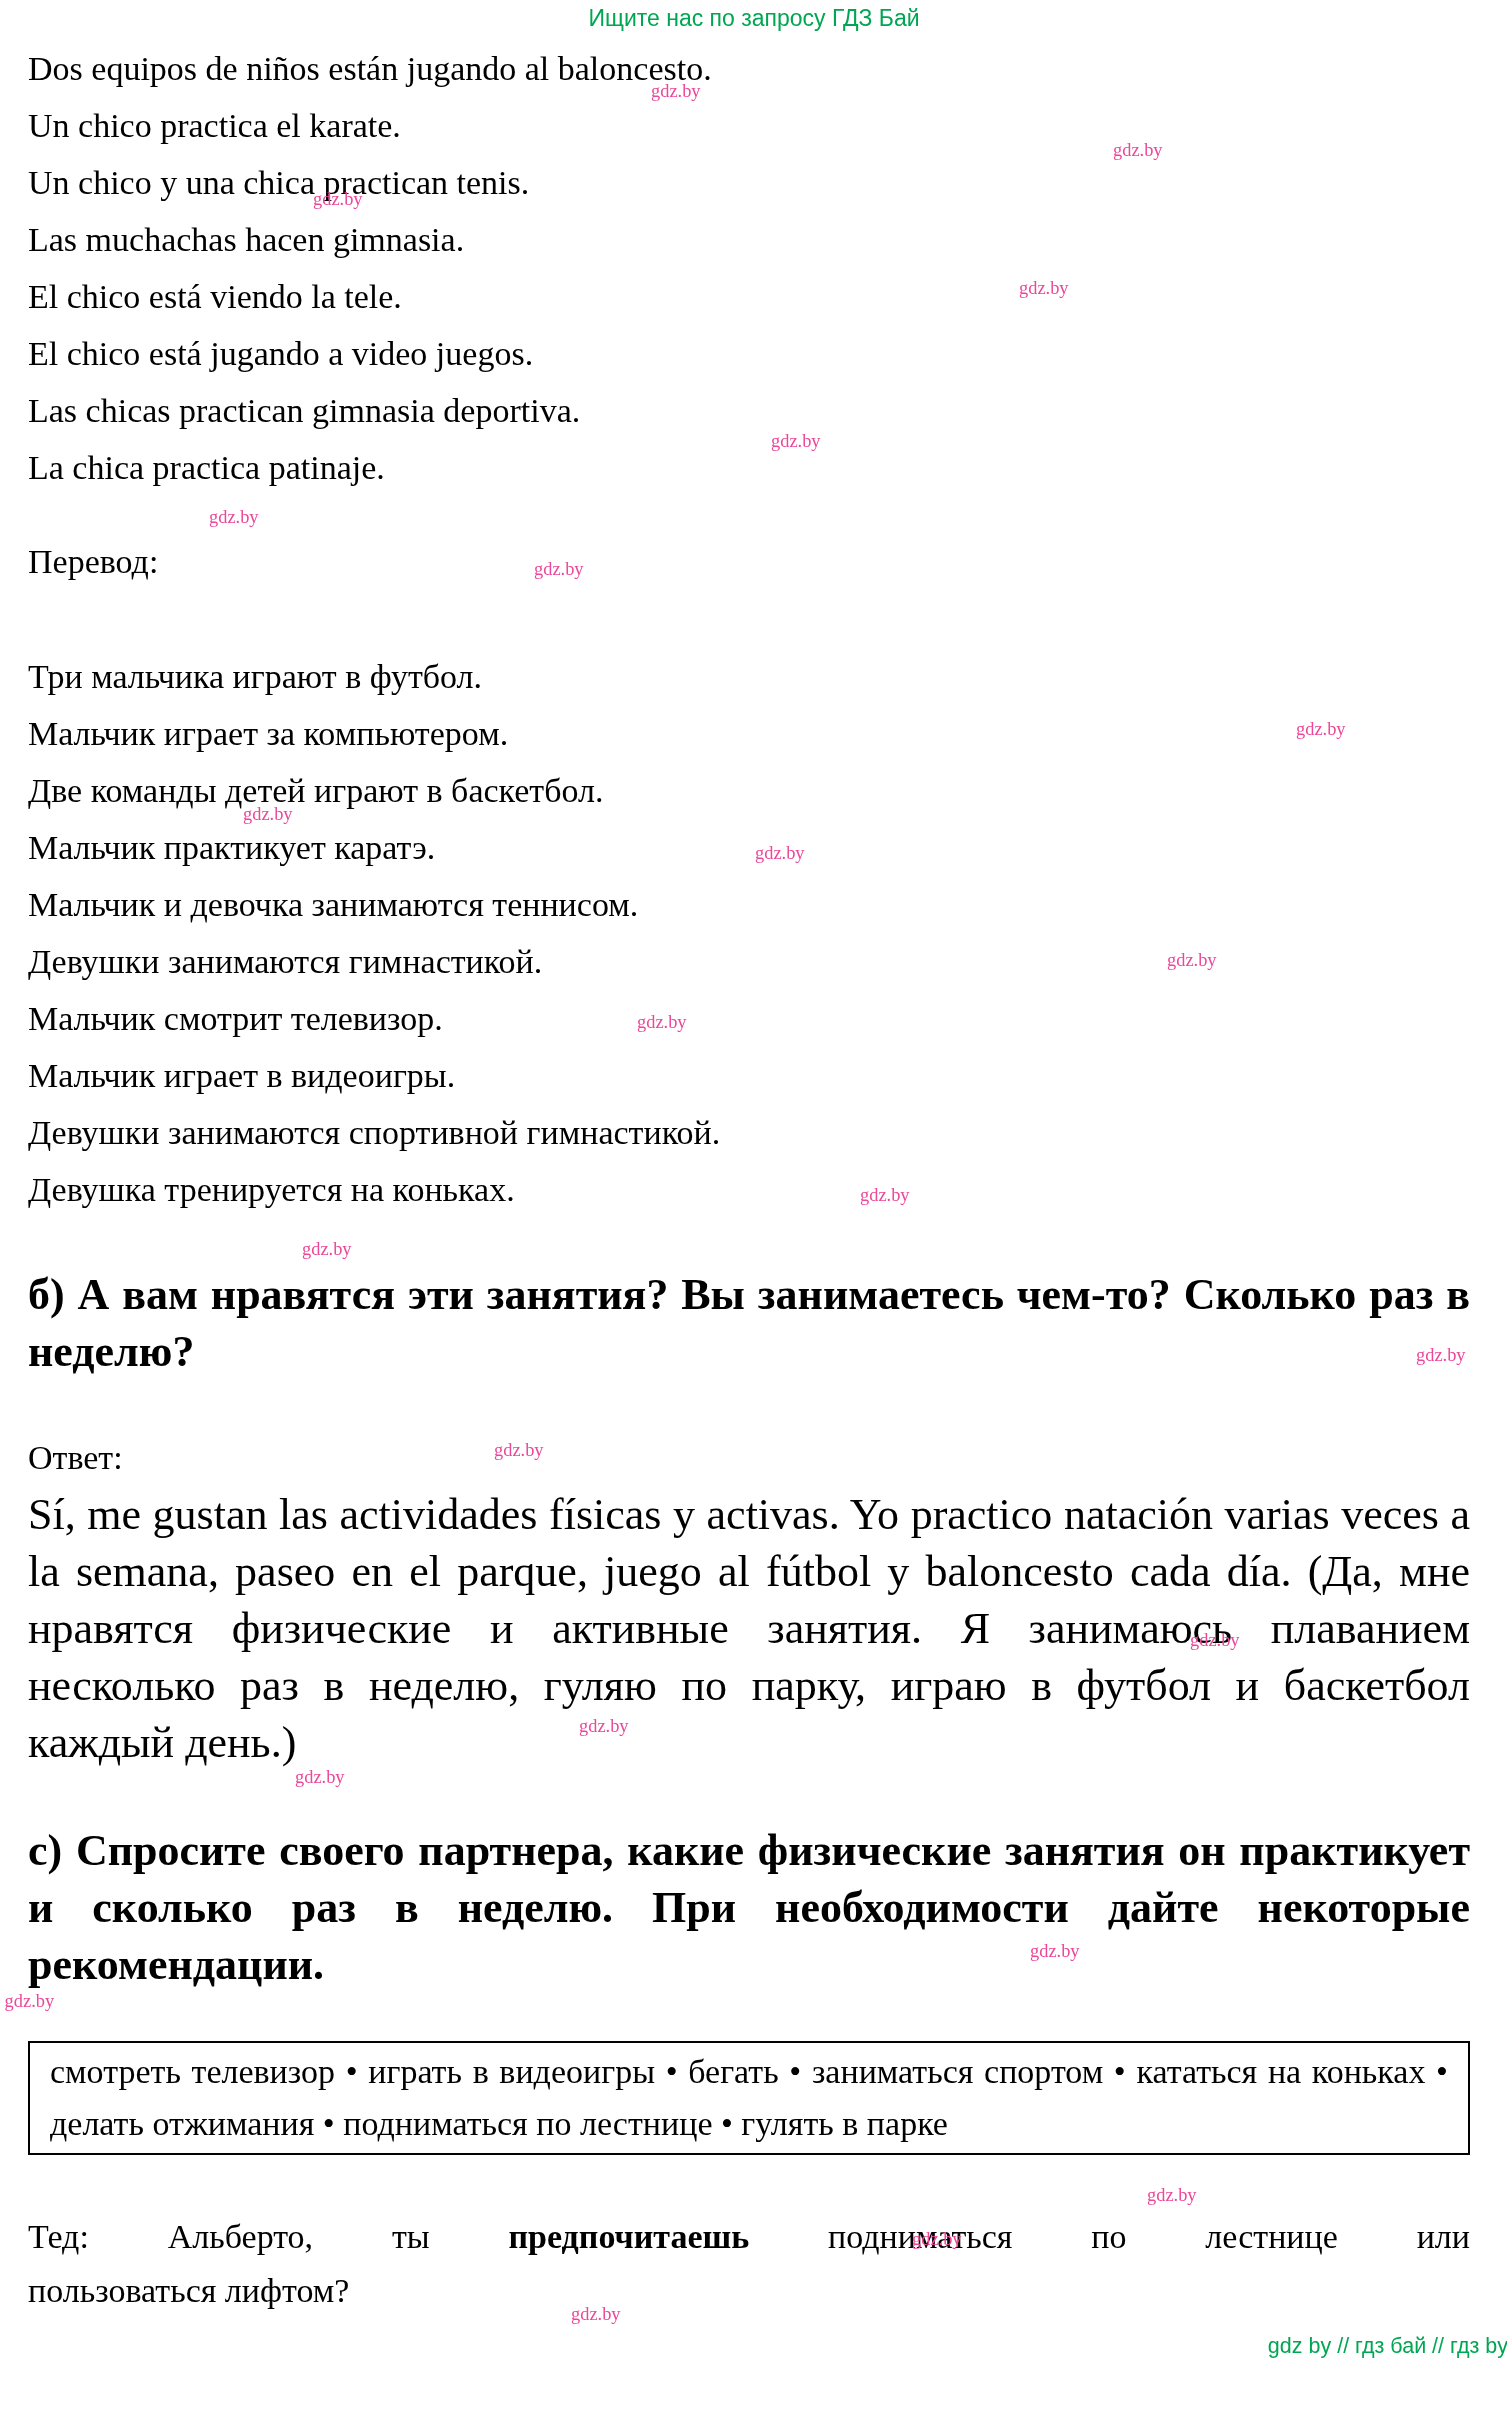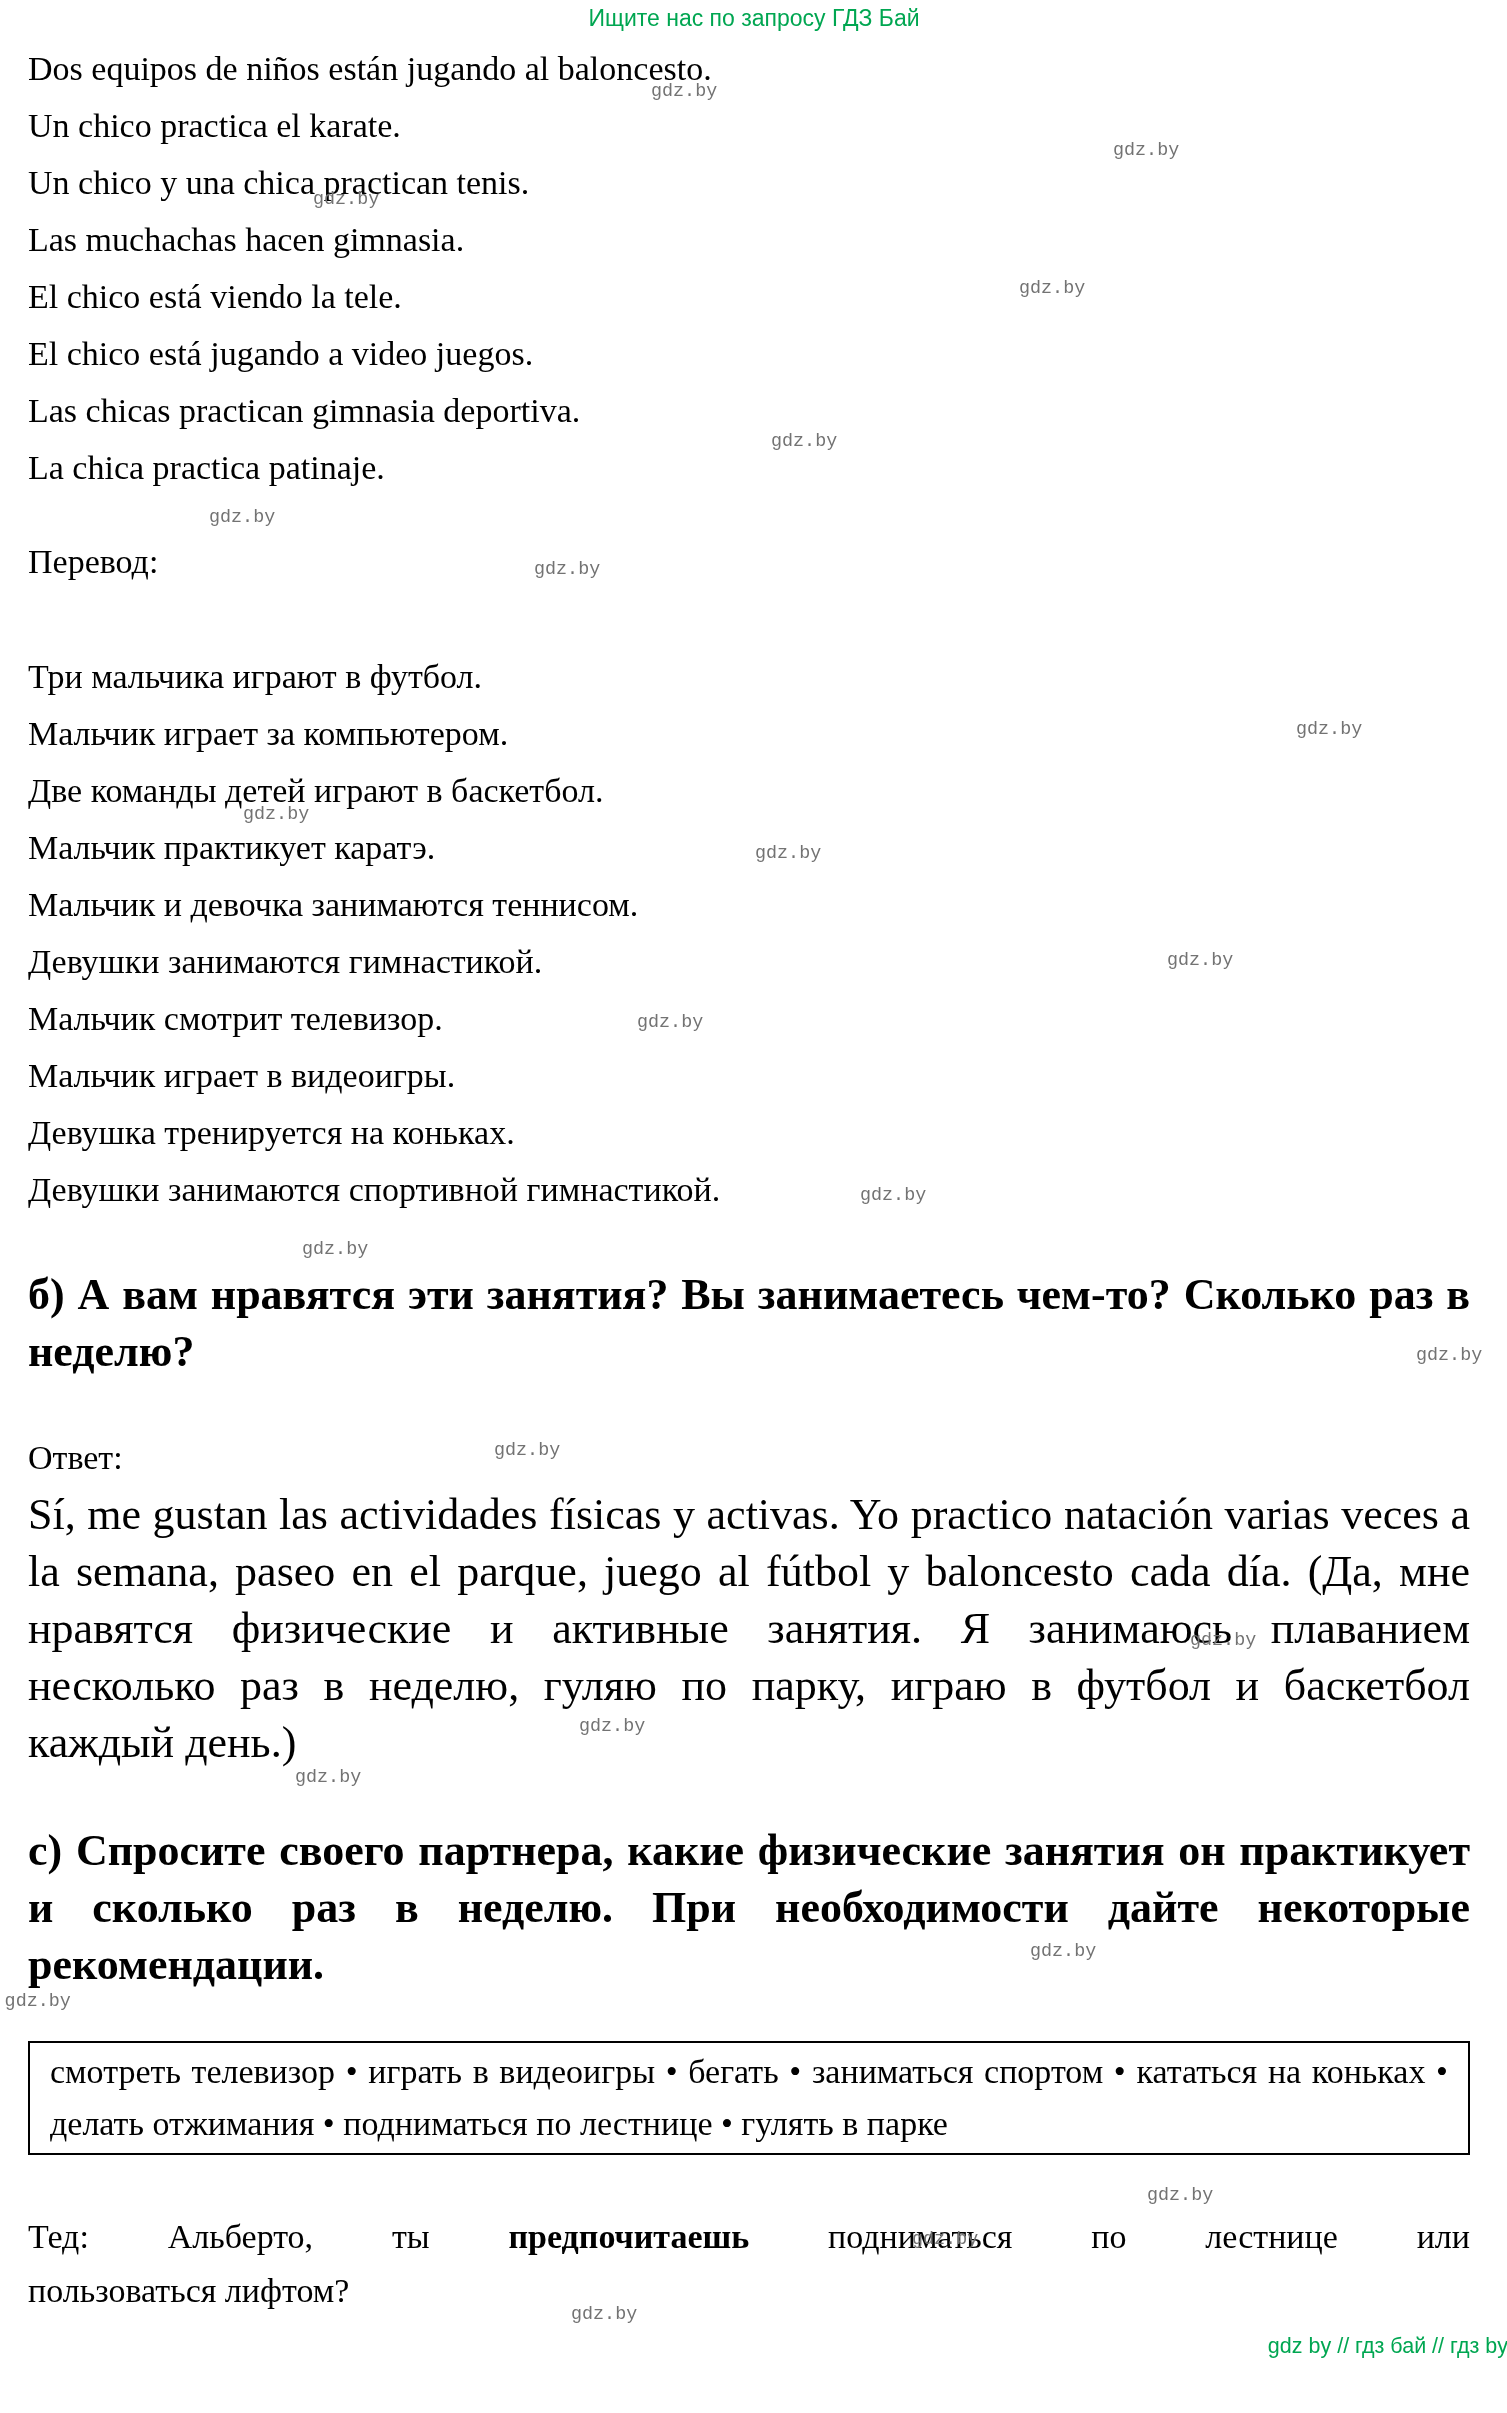--- a/index.html
+++ b/index.html
@@ -48,22 +48,22 @@
   .dialogue { margin-top:55px; }
   .dialogue-line1 {
     font-size:34px; line-height:54px;
     text-align:justify; text-align-last:justify;
   }
   .dialogue-line2 {
     font-size:34px; line-height:54px;
   }
   .wm {
     position:absolute;
-    font-family:Liberation Mono, monospace;
-    font-size:18.4px; color:#737373;
+    font-family:Liberation Serif, serif;
+    font-size:18.4px; color:#ec4899;
     white-space:nowrap;
   }
   .green-footer {
     position:absolute; top:2334px; left:0; width:100%;
     text-align:right;
     font-family:"Liberation Sans","DejaVu Sans",sans-serif;
     font-size:21.5px; color:#00a651;
   }
 </style>
 </head>
@@ -90,22 +90,22 @@
 
     <div class="russian-list">
       <div class="line">Три мальчика играют в футбол.</div>
       <div class="line">Мальчик играет за компьютером.</div>
       <div class="line">Две команды детей играют в баскетбол.</div>
       <div class="line">Мальчик практикует каратэ.</div>
       <div class="line">Мальчик и девочка занимаются теннисом.</div>
       <div class="line">Девушки занимаются гимнастикой.</div>
       <div class="line">Мальчик смотрит телевизор.</div>
       <div class="line">Мальчик играет в видеоигры.</div>
+      <div class="line">Девушки занимаются спортивной гимнастикой.</div>
       <div class="line">Девушка тренируется на коньках.</div>
-      <div class="line">Девушки занимаются спортивной гимнастикой.</div>
     </div>
 
     <p class="para bold task-b">б) А вам нравятся эти занятия? Вы занимаетесь чем-то? Сколько раз в неделю?</p>
 
     <div class="label answer-label">Ответ:</div>
 
     <p class="para answer-para">Sí, me gustan las actividades físicas y activas. Yo practico natación varias veces a la semana, paseo en el parque, juego al fútbol y baloncesto cada día. (Да, мне нравятся физические и активные занятия. Я занимаюсь плаванием несколько раз в неделю, гуляю по парку, играю в футбол и баскетбол каждый день.)</p>
 
     <p class="para bold task-c">с) Спросите своего партнера, какие физические занятия он практикует и сколько раз в неделю. При необходимости дайте некоторые рекомендации.</p>
 

